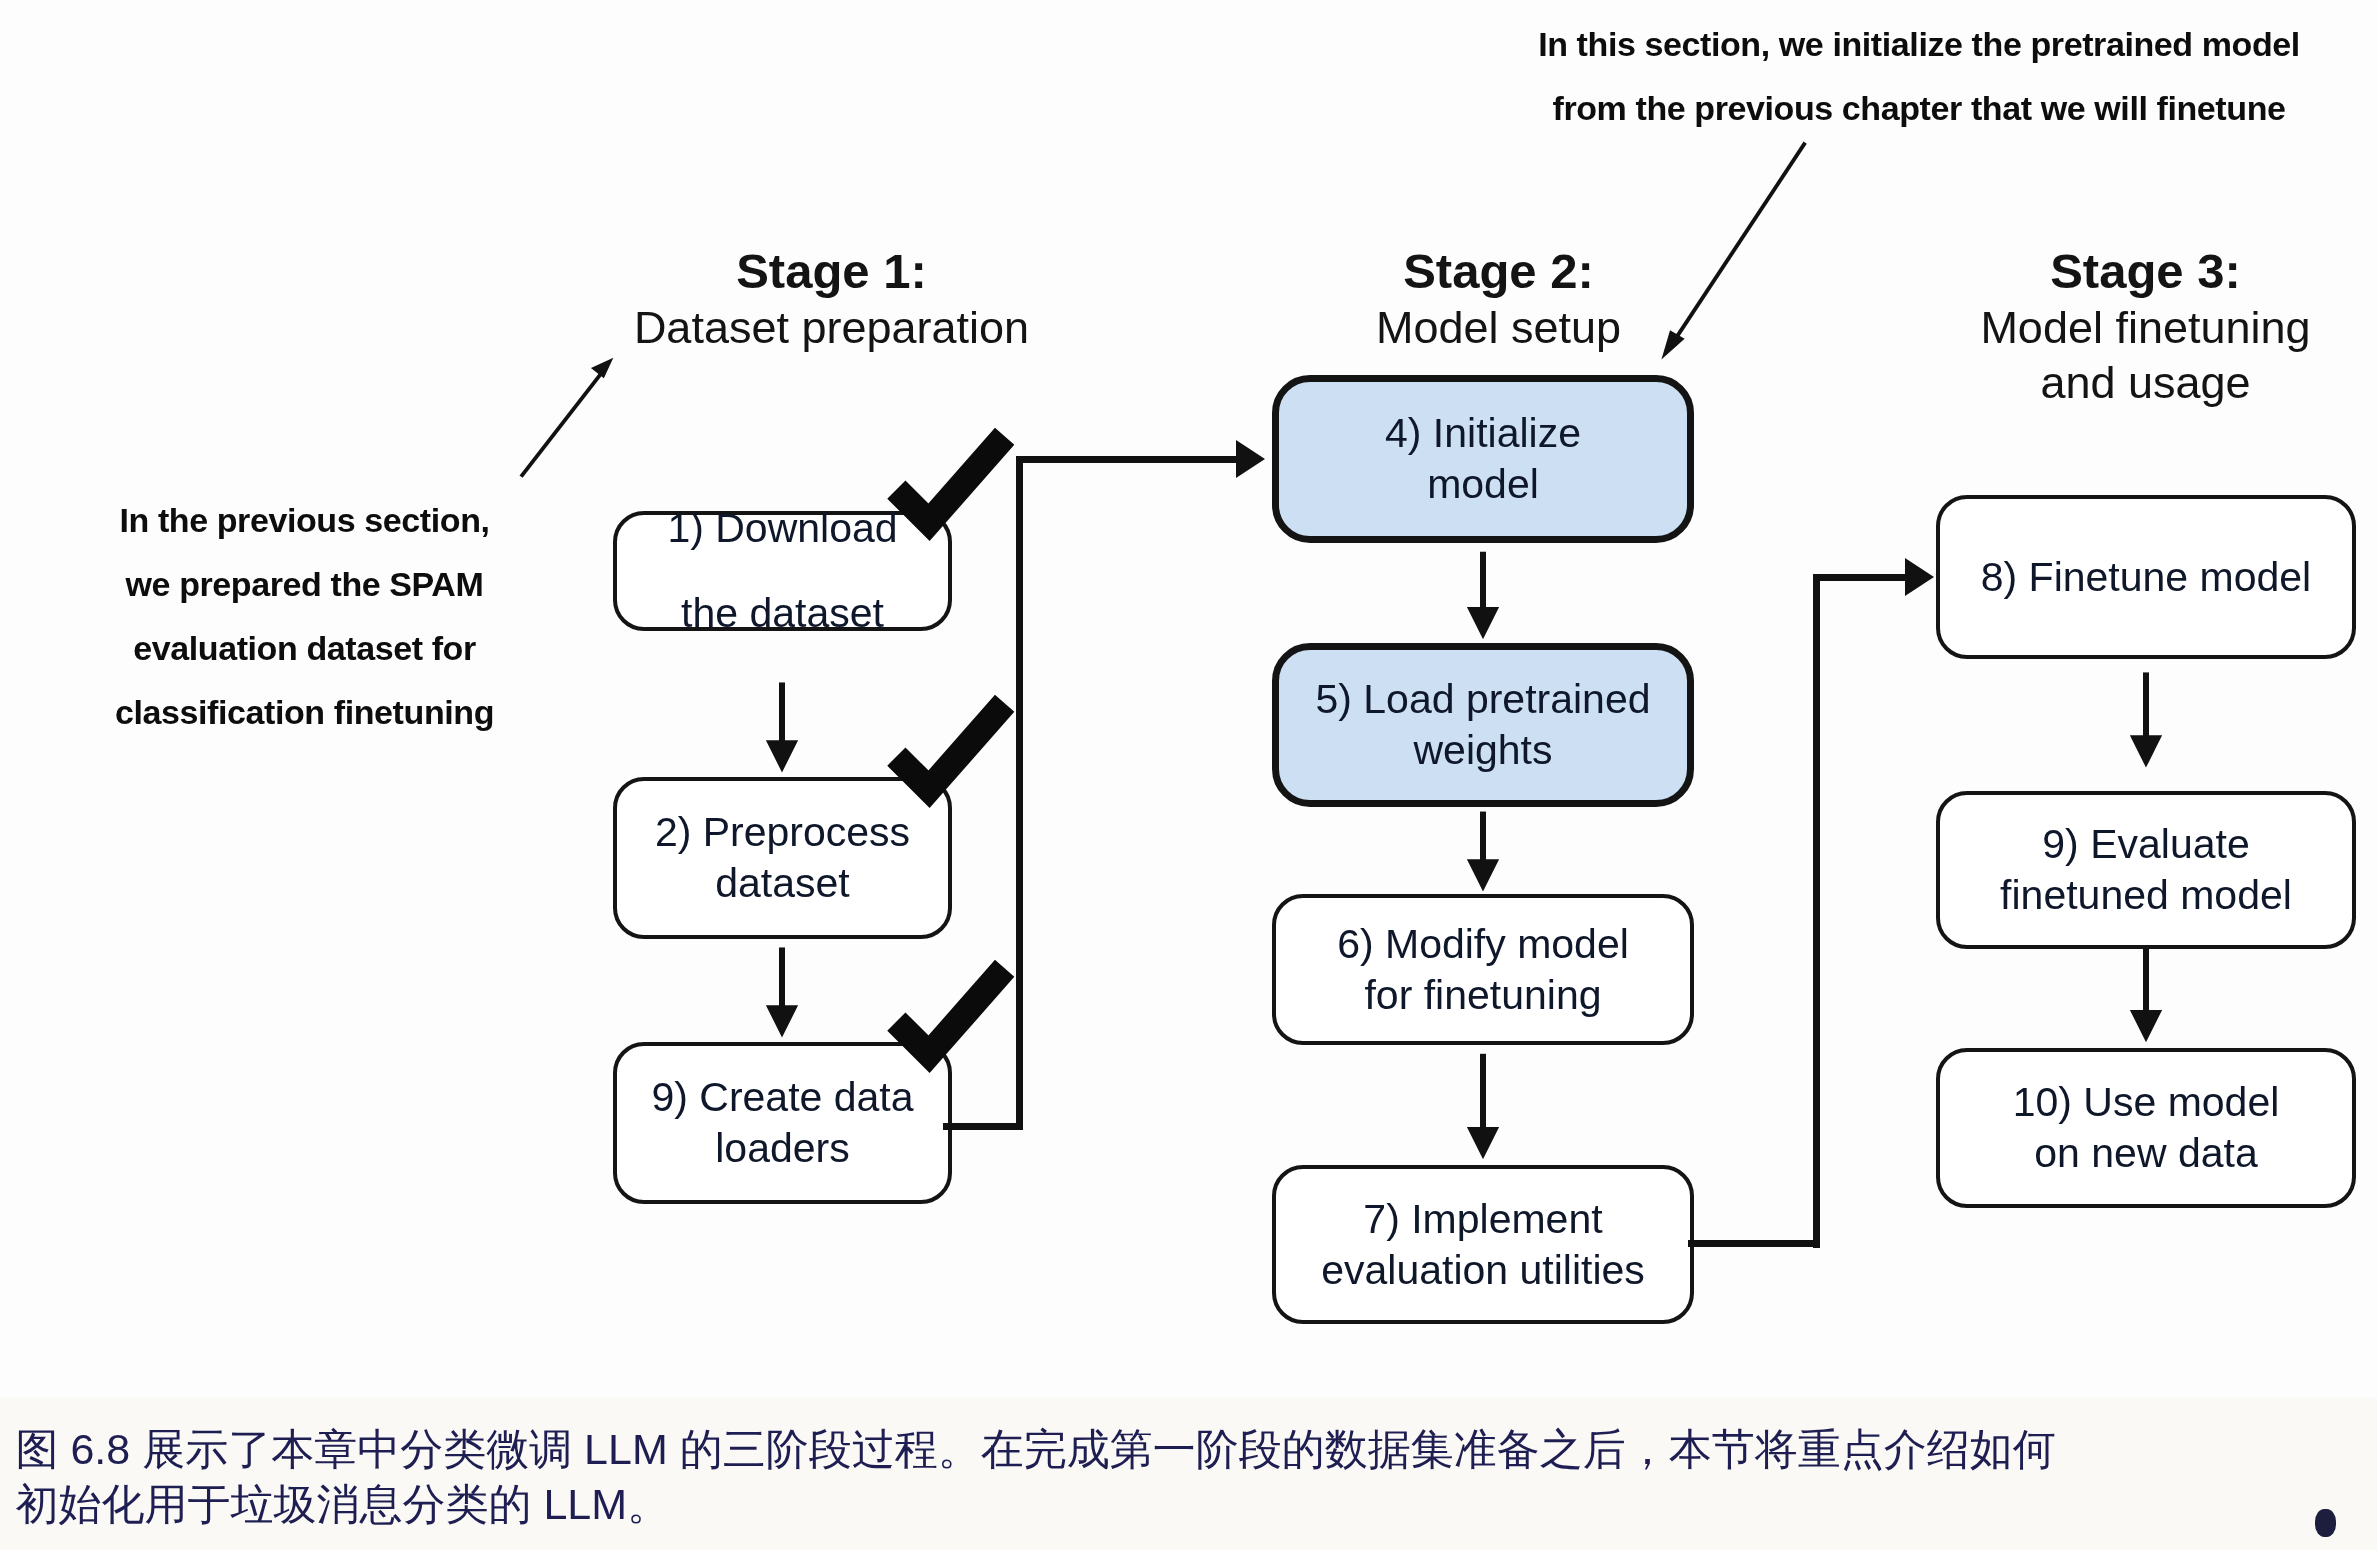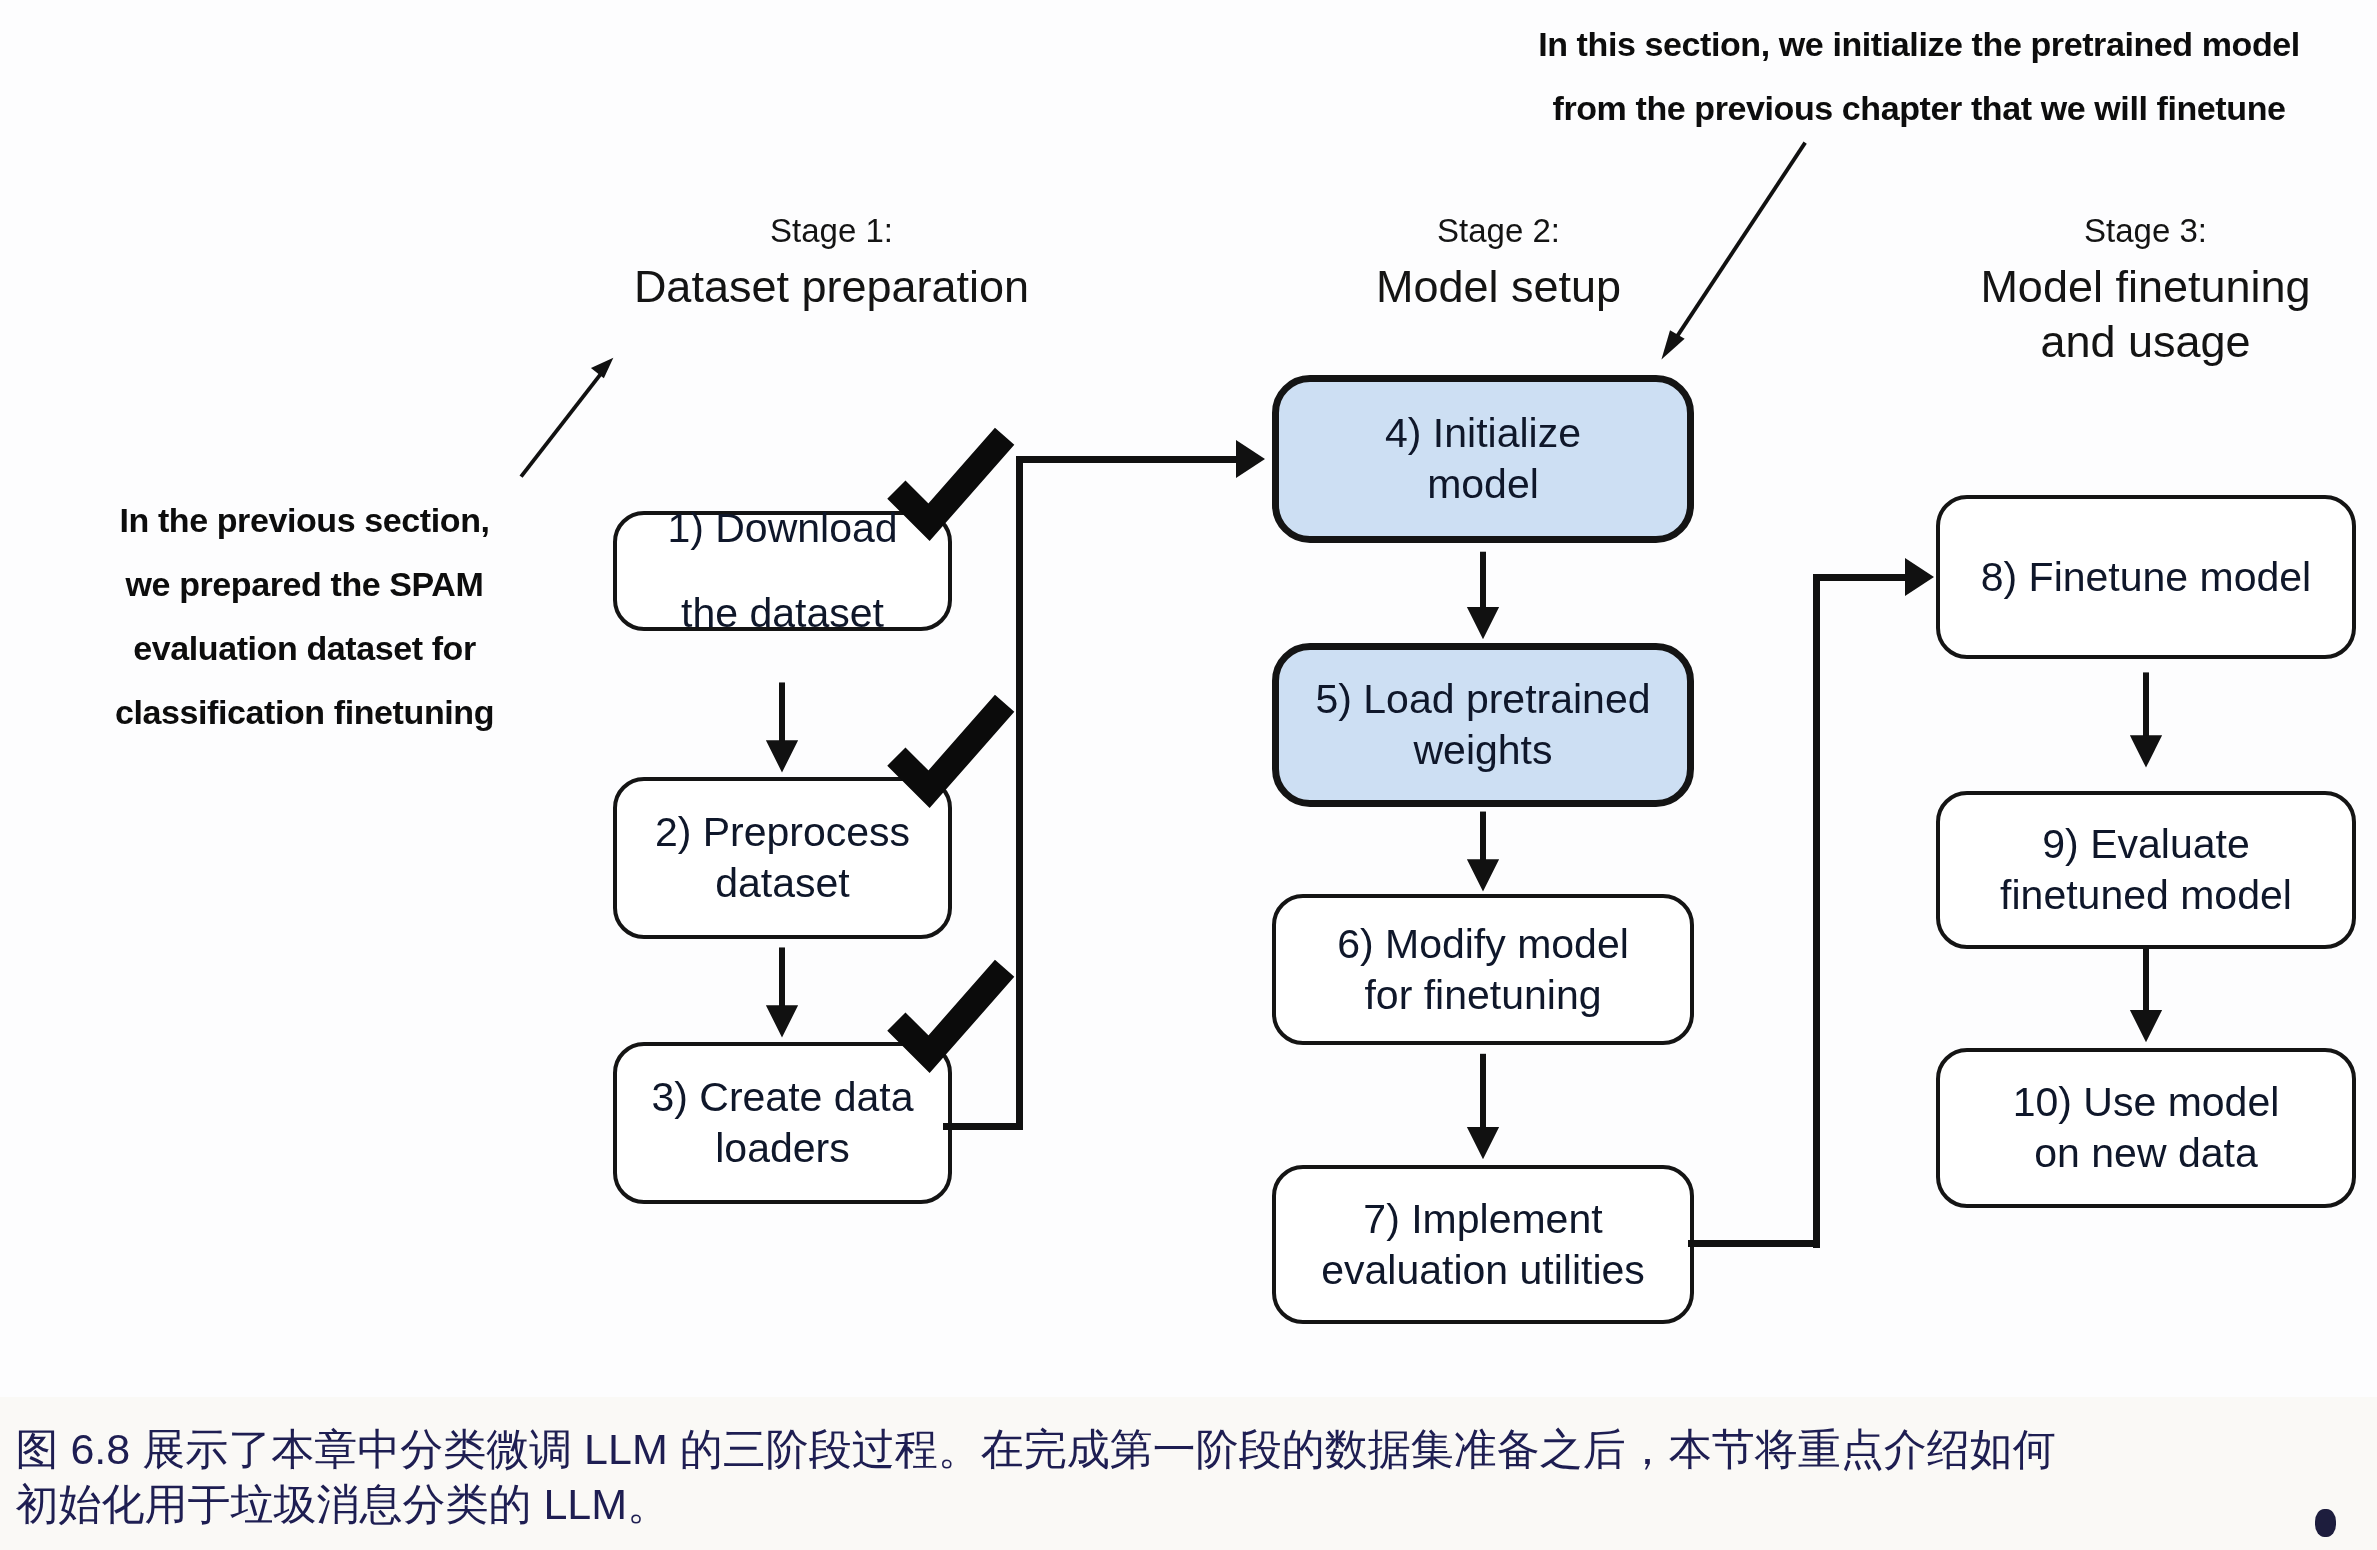--- a/index.html
+++ b/index.html
@@ -13,21 +13,21 @@
 
   
   .ann{position:absolute;font-weight:700;color:#0d0d0d;
        font-size:34px;line-height:64px;text-align:center;letter-spacing:-0.4px;}
   .ann div{white-space:nowrap;}
   #ann-top{left:1402px;top:12px;width:1034px;}
   #ann-left{left:46px;top:488px;width:517px;}
 
   
   .stage-header{position:absolute;width:517px;text-align:center;color:#141414;}
-  .stage-title{font-size:33px;font-weight:400;line-height:57px;}
+  .stage-title{font-size:49px;font-weight:700;line-height:57px;margin-top:41px;}
   .stage-sub{font-size:45px;font-weight:400;line-height:55px;}
   #stage1{left:573px;top:202px;}
   #stage2{left:1240px;top:202px;}
   #stage3{left:1887px;top:202px;}
 
   
   .node{position:absolute;box-sizing:border-box;background:#ffffff;
         border:4.3px solid #141414;border-radius:31px;
         display:flex;flex-direction:column;align-items:center;justify-content:center;
         font-size:41px;line-height:51px;color:#0f172a;text-align:center;}
@@ -115,21 +115,21 @@
 
   <div class="node" id="b1">
     <div class="nl">1) Download</div>
     <div class="nl">the dataset</div>
   </div>
   <div class="node" id="b2">
     <div class="nl">2) Preprocess</div>
     <div class="nl">dataset</div>
   </div>
   <div class="node" id="b3">
-    <div class="nl">3) Create data</div>
+    <div class="nl">9) Create data</div>
     <div class="nl">loaders</div>
   </div>
 
   <svg class="check" style="left:886px;top:426px;" width="129" height="116" viewBox="0 0 150 135">
       <polyline points="12,74 50,112 138,12"></polyline>
     </svg>
   <svg class="check" style="left:886px;top:693px;" width="129" height="116" viewBox="0 0 150 135">
       <polyline points="12,74 50,112 138,12"></polyline>
     </svg>
   <svg class="check" style="left:886px;top:958px;" width="129" height="116" viewBox="0 0 150 135">

